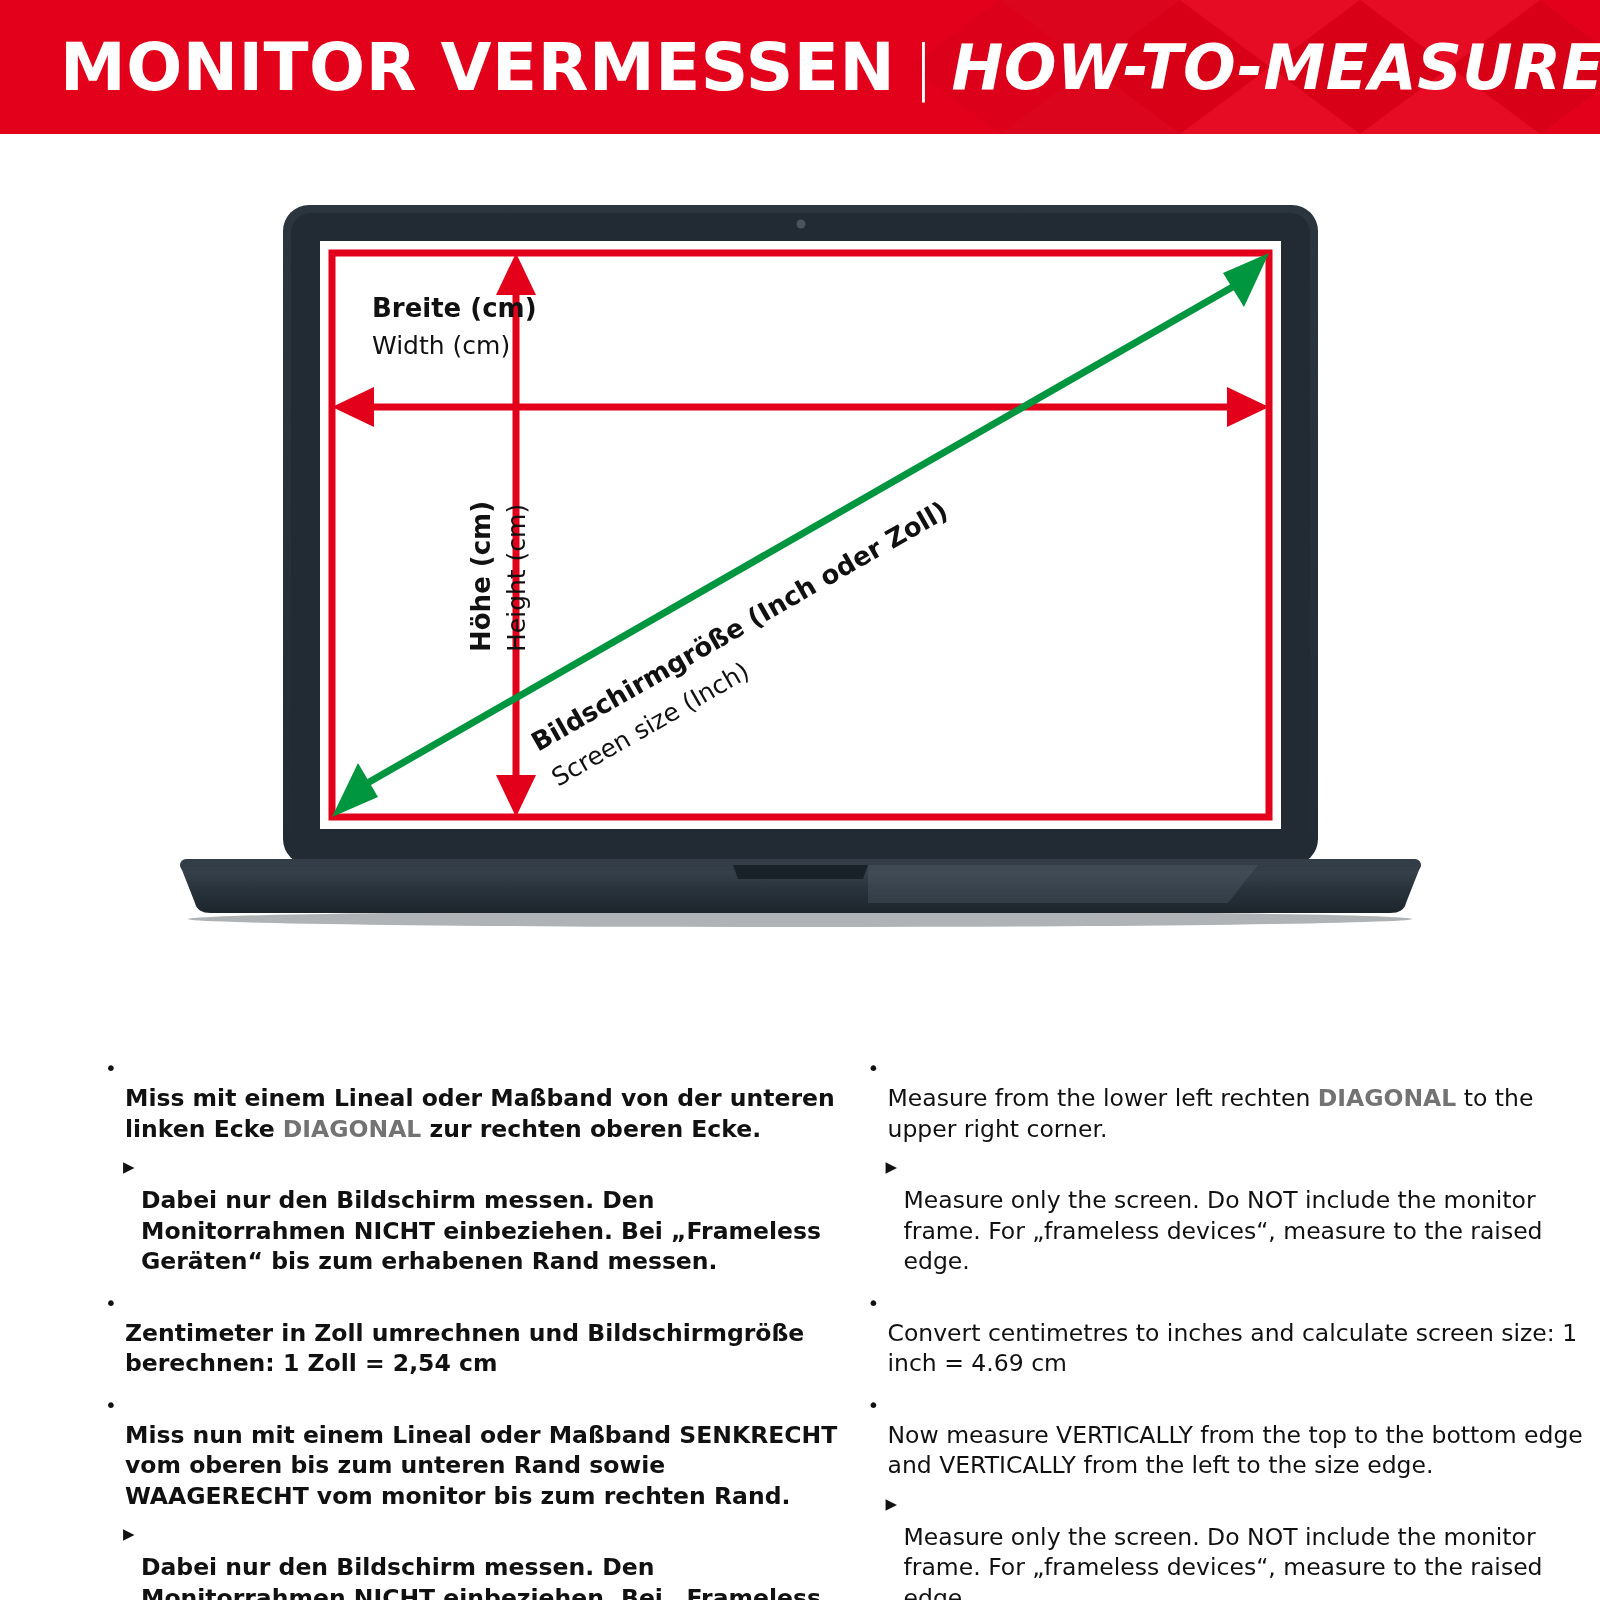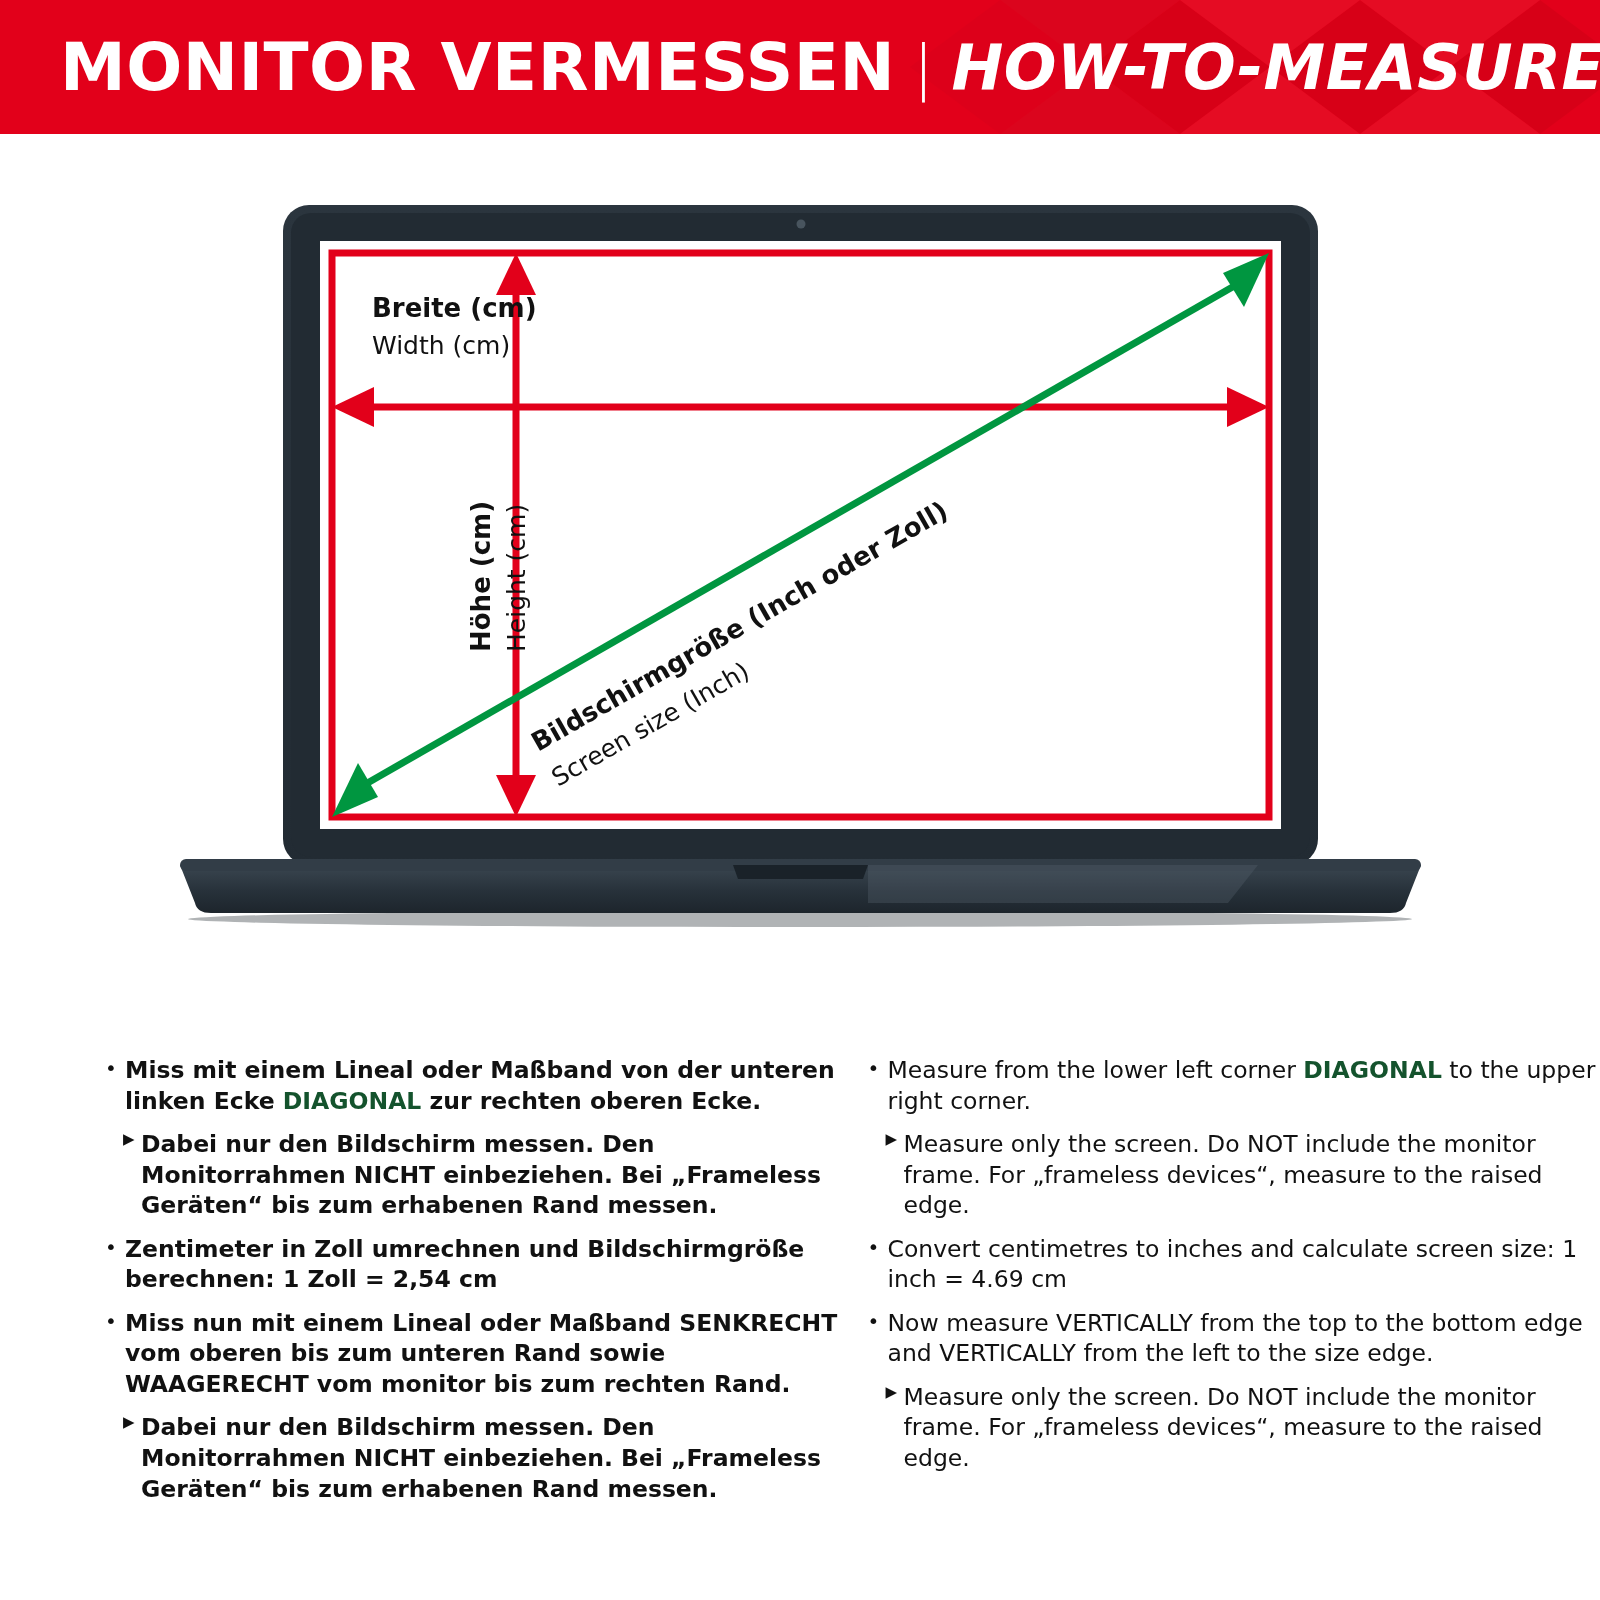--- a/index.html
+++ b/index.html
@@ -105,24 +105,25 @@
   .sub-mark {
     width: 18px;
     flex: 0 0 18px;
     font-size: 15px;
     line-height: 1.45;
     color: #111;
   }
   .txt {
     font-size: 23.5px;
     color: #111111;
+    margin-top: 28px;
   }
   .col-left .txt { font-weight: bold; font-family: "DejaVu Sans", sans-serif; }
   .col-right .txt { font-weight: normal; font-family: "DejaVu Sans", sans-serif; }
-  .hl-green { color: #14532d; font-weight: bold; }
+  .hl-green { color: #737373; font-weight: bold; }
 </style>
 </head>
 <body>
 
 <div class="header">
   <svg class="facets" viewBox="0 0 1600 134" preserveAspectRatio="none">
     <rect x="0" y="0" width="1600" height="134" fill="#e2001a"></rect>
     <g opacity="0.55">
       <polygon points="1180,0 1270,67 1180,134 1090,67" fill="#cf0016"></polygon>
       <polygon points="1360,0 1450,67 1360,134 1270,67" fill="#cf0016"></polygon>
@@ -233,21 +234,21 @@
         <span class="txt"><span>Miss nun mit einem Lineal oder Maßband SENKRECHT vom oberen bis zum unteren Rand sowie WAAGERECHT vom monitor bis zum rechten Rand.</span></span>
       </div>
       <div class="sub-row">
         <span class="sub-mark">▶</span>
         <span class="txt"><span>Dabei nur den Bildschirm messen. Den Monitorrahmen NICHT einbeziehen. Bei „Frameless Geräten“ bis zum erhabenen Rand messen.</span></span>
       </div>
     </div>
   <div class="col col-right">
       <div class="bullet-row">
         <span class="bullet-mark">•</span>
-        <span class="txt"><span>Measure from the lower left corner </span><span class="hl-green">DIAGONAL</span><span> to the upper right corner.</span></span>
+        <span class="txt"><span>Measure from the lower left rechten </span><span class="hl-green">DIAGONAL</span><span> to the upper right corner.</span></span>
       </div>
       <div class="sub-row">
         <span class="sub-mark">▶</span>
         <span class="txt"><span>Measure only the screen. Do NOT include the monitor frame. For „frameless devices“, measure to the raised edge.</span></span>
       </div>
       <div class="bullet-row">
         <span class="bullet-mark">•</span>
         <span class="txt"><span>Convert centimetres to inches and calculate screen size: 1 inch = 4.69 cm</span></span>
       </div>
       <div class="bullet-row">

